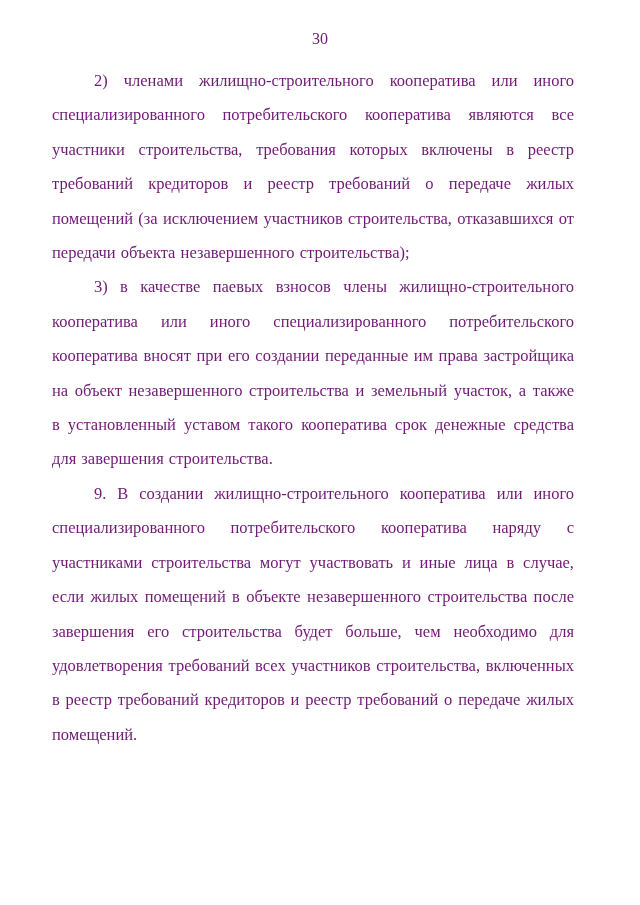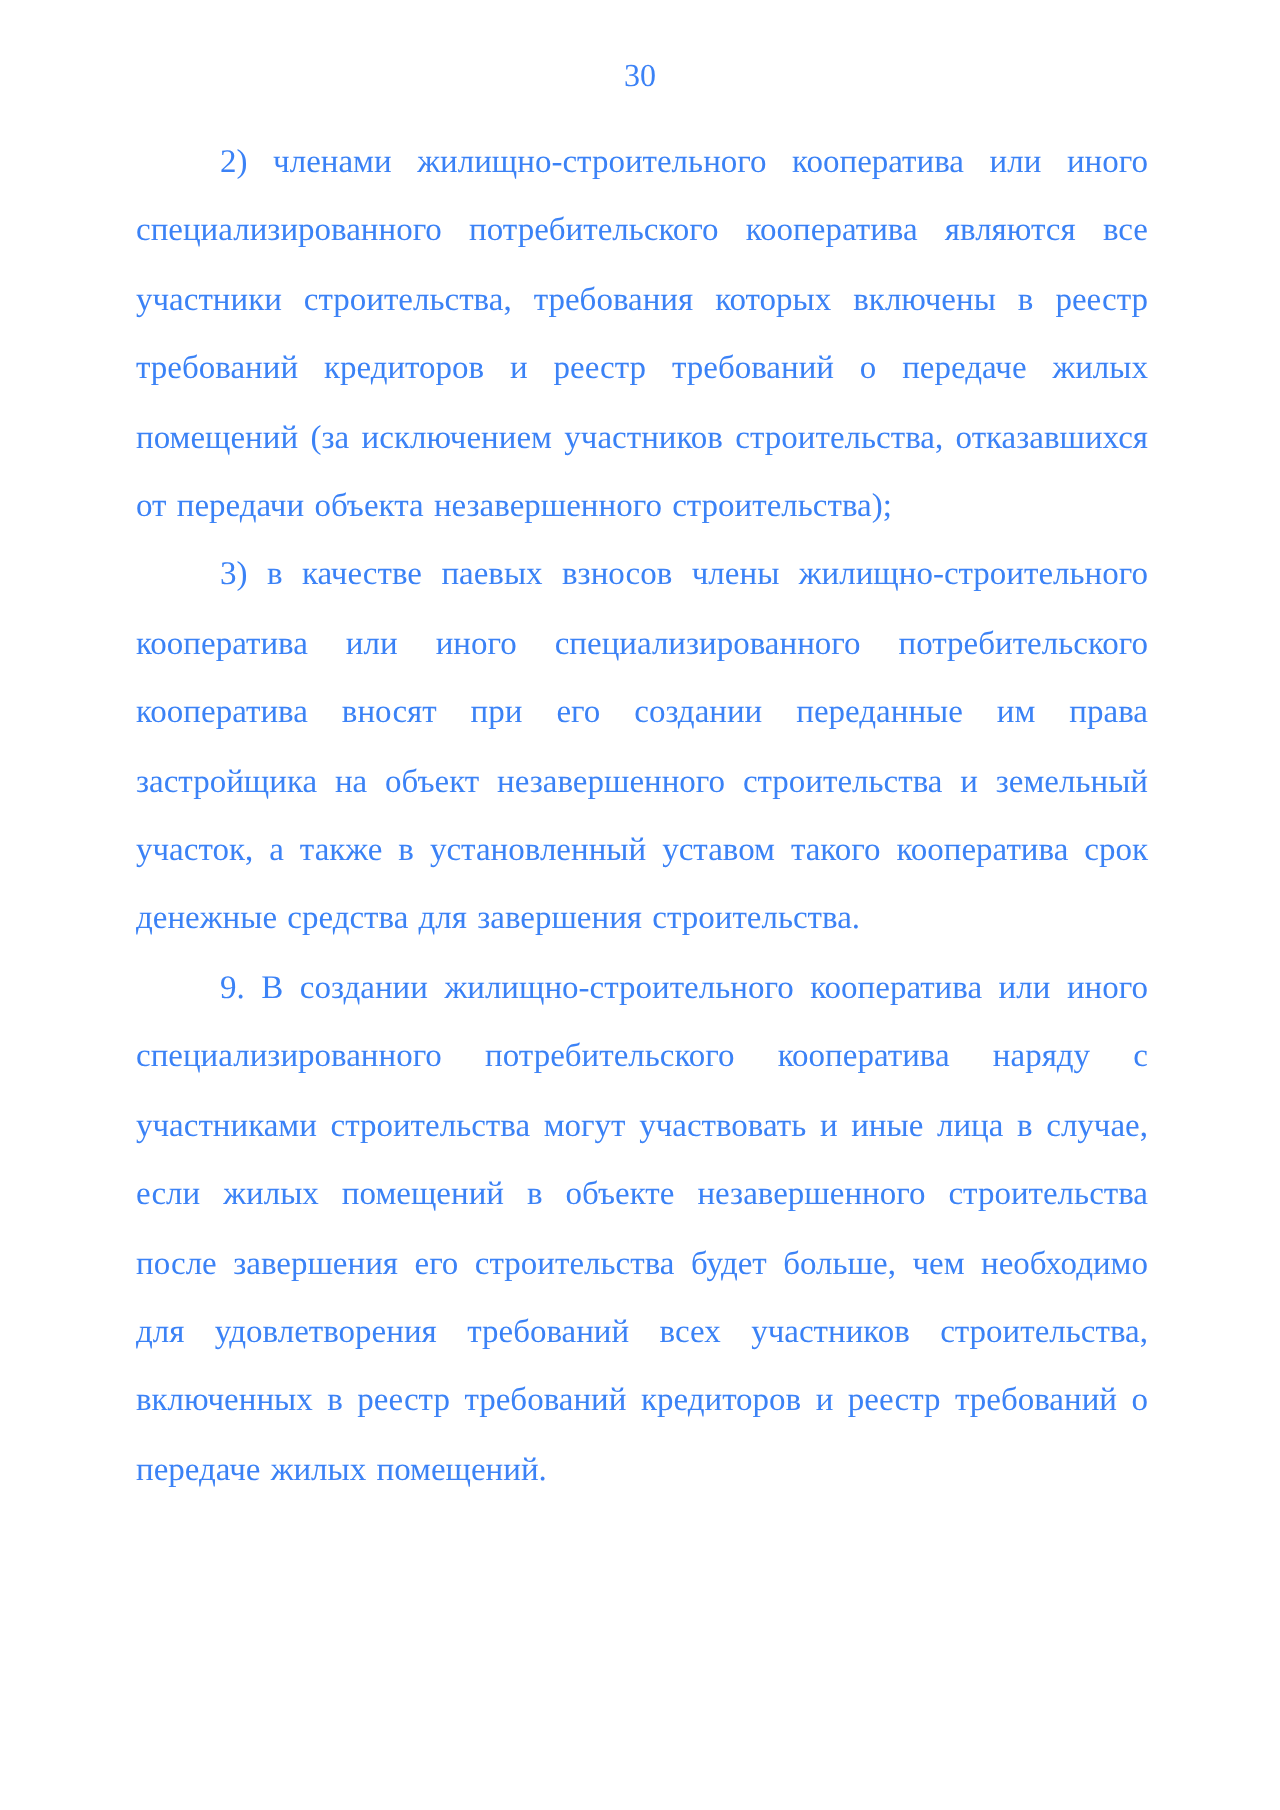--- a/index.html
+++ b/index.html
@@ -5,33 +5,33 @@
   html, body {
     margin: 0;
     padding: 0;
     background: #ffffff;
   }
   .page {
     position: relative;
     width: 640px;
     height: 905px;
     background: #ffffff;
-    color: #3b82f6;
+    color: #701a75;
     font-family: "Liberation Serif", "DejaVu Serif", serif;
     overflow: hidden;
     box-sizing: border-box;
   }
   .page-number {
     padding-top: 30px;
     text-align: center;
     font-size: 16px;
     line-height: 18px;
   }
   .content {
-    margin: 16px 66px 0 68px;
+    margin: 16px 66px 0 52px;
     text-align: justify;
     font-size: 16.5px;
     line-height: 34.4px;
   }
   .content p {
     margin: 0;
     padding: 0;
     text-indent: 42px;
     word-spacing: 1px;
   }

